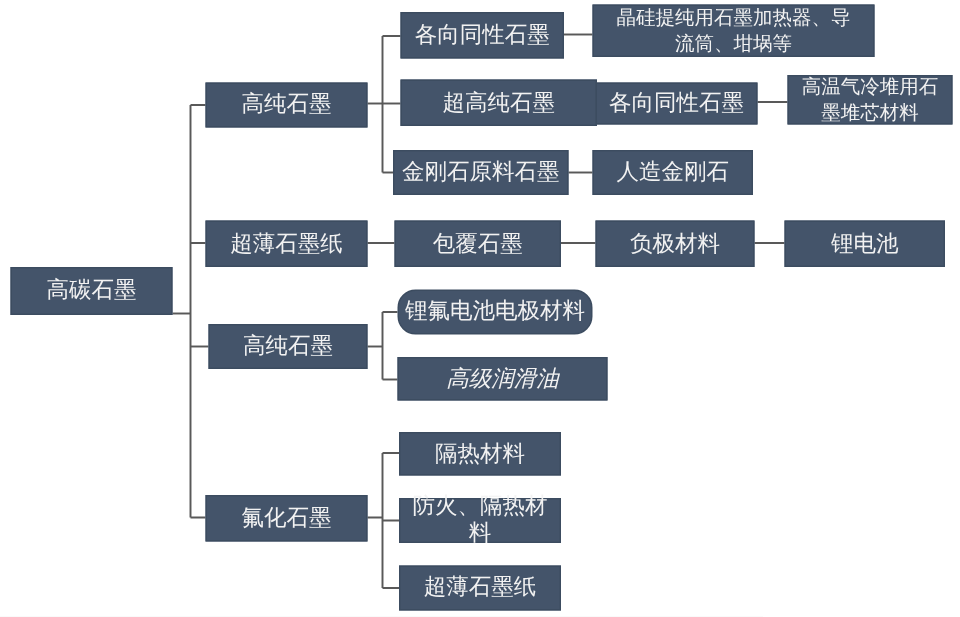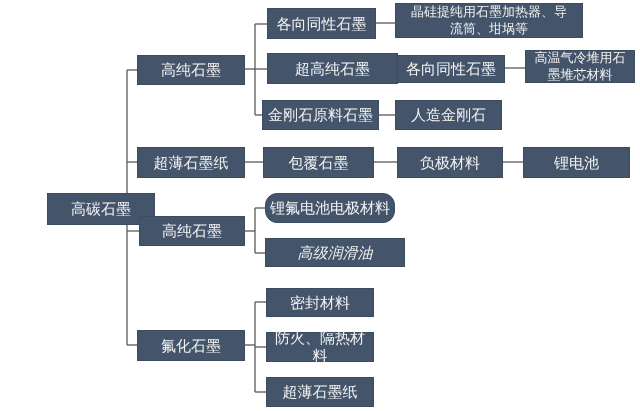--- a/index.html
+++ b/index.html
@@ -82,34 +82,34 @@
 
     <line x1="376" y1="23" x2="395" y2="23"></line>
     <line x1="376" y1="69" x2="397" y2="69"></line>
     <line x1="379" y1="115" x2="395" y2="115"></line>
     <line x1="374" y1="162" x2="397" y2="162"></line>
 
     <line x1="505" y1="68" x2="525" y2="68"></line>
     <line x1="503" y1="162" x2="523" y2="162"></line>
   </svg>
 
-  <div class="node" style="left:7px; top:193px; width:108px; height:32px;margin-left:40px;">高碳石墨</div>
+  <div class="node" style="left:7px; top:178px; width:108px; height:32px;">高碳石墨</div>
 
   <div class="node" style="left:137px; top:55px; width:108px; height:30px;">高纯石墨</div>
   <div class="node" style="left:137px; top:147px; width:108px; height:31px;">超薄石墨纸</div>
   <div class="node" style="left:139px; top:216px; width:106px; height:30px;">高纯石墨</div>
   <div class="node" style="left:137px; top:330px; width:108px; height:31px;">氟化石墨</div>
 
   <div class="node" style="left:267px; top:8px; width:109px; height:31px;">各向同性石墨</div>
   <div class="node" style="left:267px; top:53px; width:131px; height:31px;">超高纯石墨</div>
   <div class="node" style="left:262px; top:100px; width:117px; height:30px;">金刚石原料石墨</div>
   <div class="node" style="left:263px; top:147px; width:111px; height:31px;">包覆石墨</div>
   <div class="node" style="left:265px; top:193px; width:130px; height:30px;border-radius:12px;">锂氟电池电极材料</div>
   <div class="node" style="left:265px; top:238px; width:140px; height:29px;font-style:italic;">高级润滑油</div>
-  <div class="node" style="left:266px; top:288px; width:108px; height:29px;">密封材料</div>
+  <div class="node" style="left:266px; top:288px; width:108px; height:29px;">隔热材料</div>
   <div class="node" style="left:266px; top:332px; width:108px; height:30px;">防火、隔热材料</div>
   <div class="node" style="left:266px; top:377px; width:108px; height:30px;">超薄石墨纸</div>
 
   <div class="node twoline pad14" style="left:395px; top:3px; width:188px; height:35px;">晶硅提纯用石墨加热器、导流筒、坩埚等</div>
   <div class="node" style="left:397px; top:55px; width:108px; height:28px;">各向同性石墨</div>
   <div class="node" style="left:395px; top:100px; width:107px; height:30px;">人造金刚石</div>
   <div class="node" style="left:397px; top:147px; width:106px; height:31px;">负极材料</div>
 
   <div class="node twoline pad8" style="left:525px; top:50px; width:110px; height:33px;">高温气冷堆用石墨堆芯材料</div>
   <div class="node" style="left:523px; top:147px; width:107px; height:31px;">锂电池</div>

